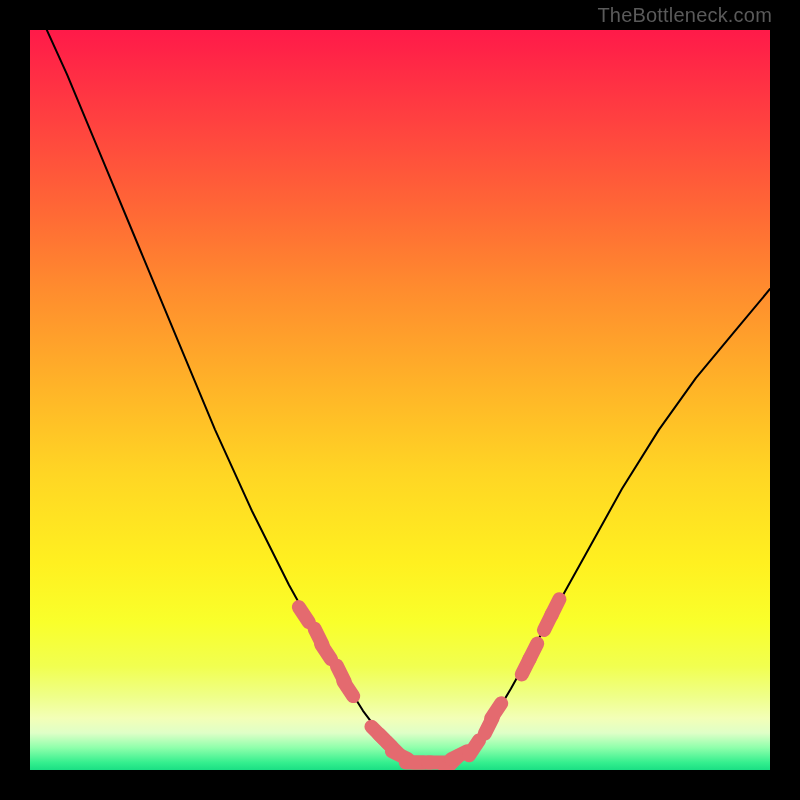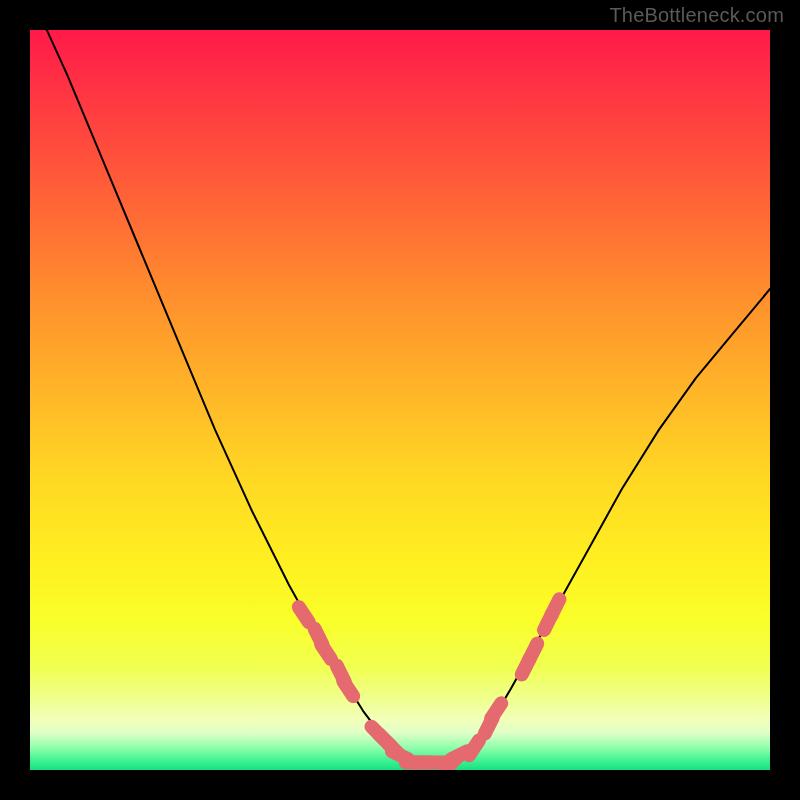--- a/index.html
+++ b/index.html
@@ -41,21 +41,21 @@
       #f3ffb7 93%,
       #dfffc7 95%,
       #8effab 97%,
       #34ef8e 99%,
       #1adf84 100%
     );
   }
   .watermark {
     position: absolute;
     top: 4px;
-    right: 16px;
+    right: 28px;
     color: #5a5a5a;
     font-size: 20px;
     font-weight: 500;
     letter-spacing: 0.2px;
     user-select: none;
   }
   svg.curve {
     position: absolute;
     top: 30px;
     left: 30px;

